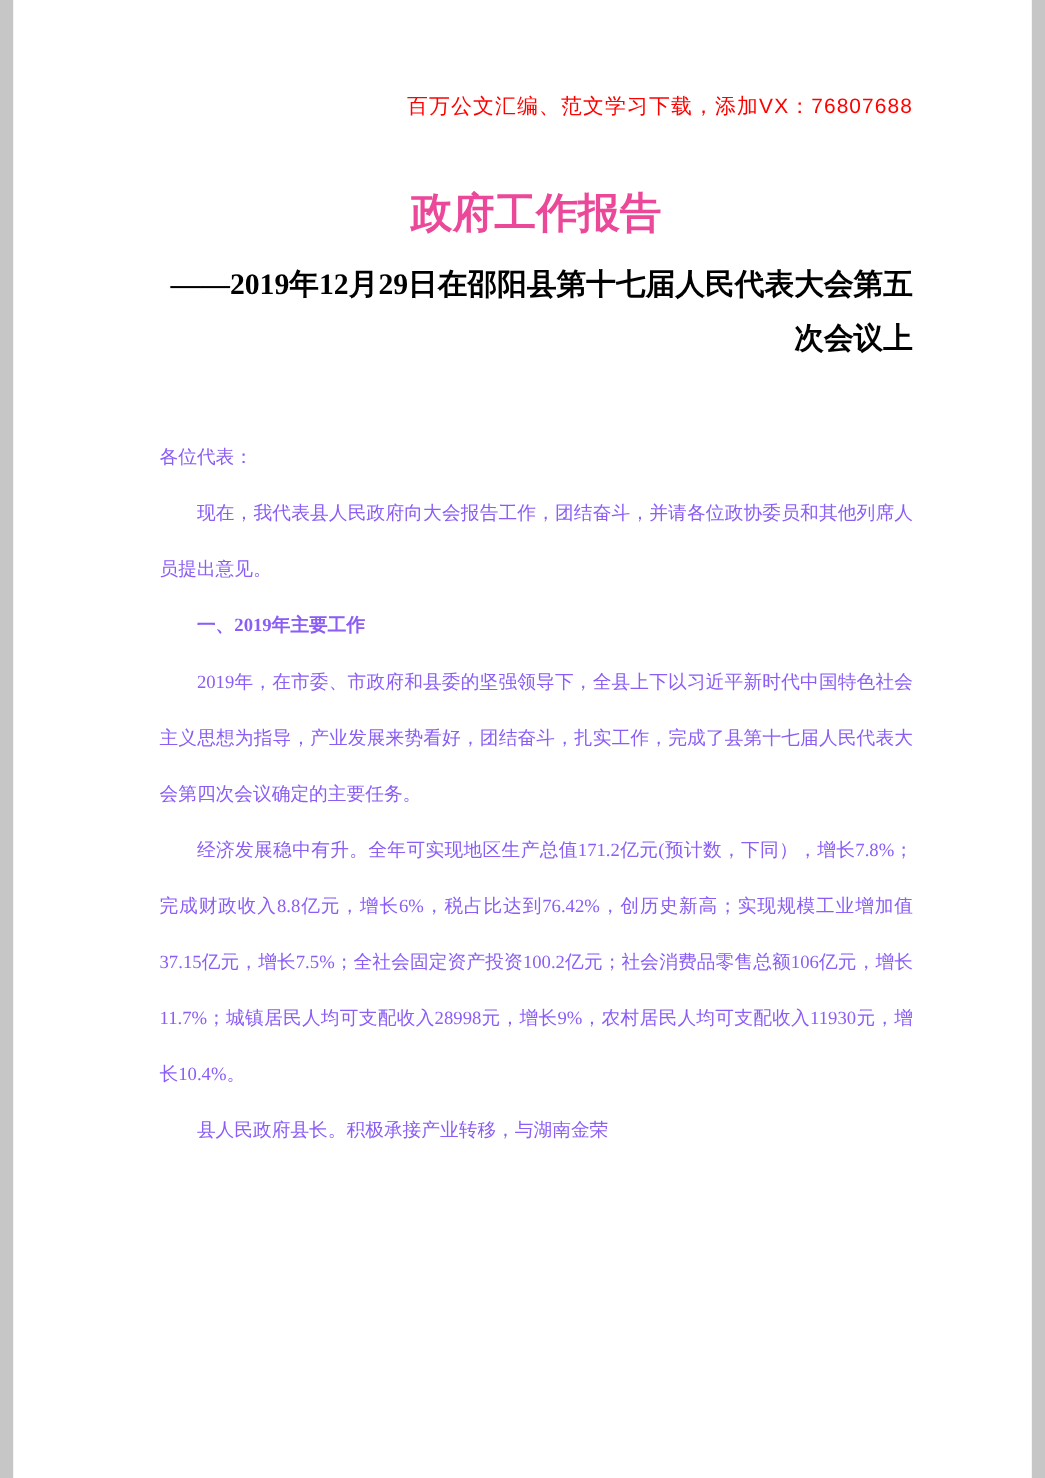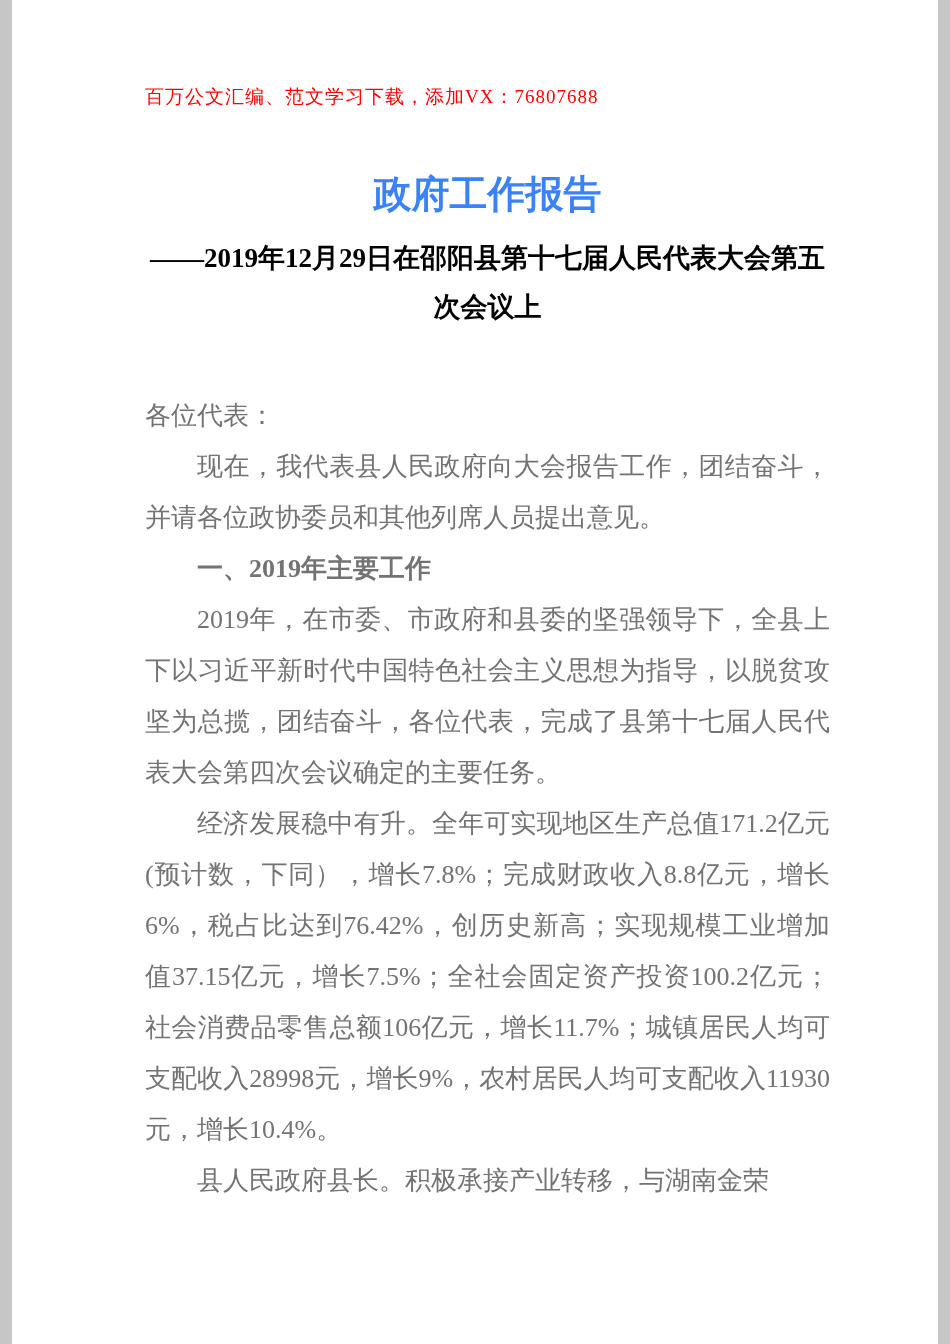--- a/index.html
+++ b/index.html
@@ -18,54 +18,54 @@
     top: 0;
     bottom: 0;
     background: #ffffff;
     overflow: hidden;
   }
   .content {
     padding: 0 108px 0 133px;
   }
   .ad-line {
     padding-top: 84px;
-    text-align: left;
+    text-align: right;
     font-size: 19px;
     letter-spacing: 1px;
     color: #fe0000;
-    font-family: Liberation Serif, serif;
+    font-family: Liberation Sans, sans-serif;
   }
   .doc-title {
     margin-top: 62px;
     text-align: center;
     font-size: 38px;
     font-weight: bold;
-    color: #3b82f6;
+    color: #ec4899;
     line-height: 1.2;
   }
   .doc-subtitle {
     margin-top: 16px;
-    text-align: center;
+    text-align: right;
     font-size: 27px;
     font-weight: bold;
     color: #000;
     line-height: 49px;
   }
   .doc-author {
     margin-top: 10px;
     text-align: center;
     font-size: 25px;
     font-weight: bold;
     color: #000;
     line-height: 40px;
   }
   .body-text {
     margin-top: 58px;
-    font-size: 26px;
-    color: #737373;
+    font-size: 17px;
+    color: #8b5cf6;
     line-height: 51px;
     text-align: justify;
   }
   .para {
     margin: 0;
     text-indent: 2em;
   }
   .para.no-indent {
     text-indent: 0;
   }
@@ -83,19 +83,19 @@
 
     <div class="doc-title">政府工作报告</div>
 
     <div class="doc-subtitle">——2019年12月29日在邵阳县第十七届人民代表大会第五次会议上</div>
 
 
     <div class="body-text">
       <p class="para no-indent">各位代表：</p>
       <p class="para">现在，我代表县人民政府向大会报告工作，团结奋斗，并请各位政协委员和其他列席人员提出意见。</p>
       <p class="para heading">一、2019年主要工作</p>
-      <p class="para">2019年，在市委、市政府和县委的坚强领导下，全县上下以习近平新时代中国特色社会主义思想为指导，以脱贫攻坚为总揽，团结奋斗，各位代表，完成了县第十七届人民代表大会第四次会议确定的主要任务。</p>
+      <p class="para">2019年，在市委、市政府和县委的坚强领导下，全县上下以习近平新时代中国特色社会主义思想为指导，产业发展来势看好，团结奋斗，扎实工作，完成了县第十七届人民代表大会第四次会议确定的主要任务。</p>
       <p class="para">经济发展稳中有升。全年可实现地区生产总值171.2亿元(预计数，下同），增长7.8%；完成财政收入8.8亿元，增长6%，税占比达到76.42%，创历史新高；实现规模工业增加值37.15亿元，增长7.5%；全社会固定资产投资100.2亿元；社会消费品零售总额106亿元，增长11.7%；城镇居民人均可支配收入28998元，增长9%，农村居民人均可支配收入11930元，增长10.4%。</p>
       <p class="para">县人民政府县长。积极承接产业转移，与湖南金荣</p>
     </div>
 
   </div>
 </div>
 
 </body></html>

